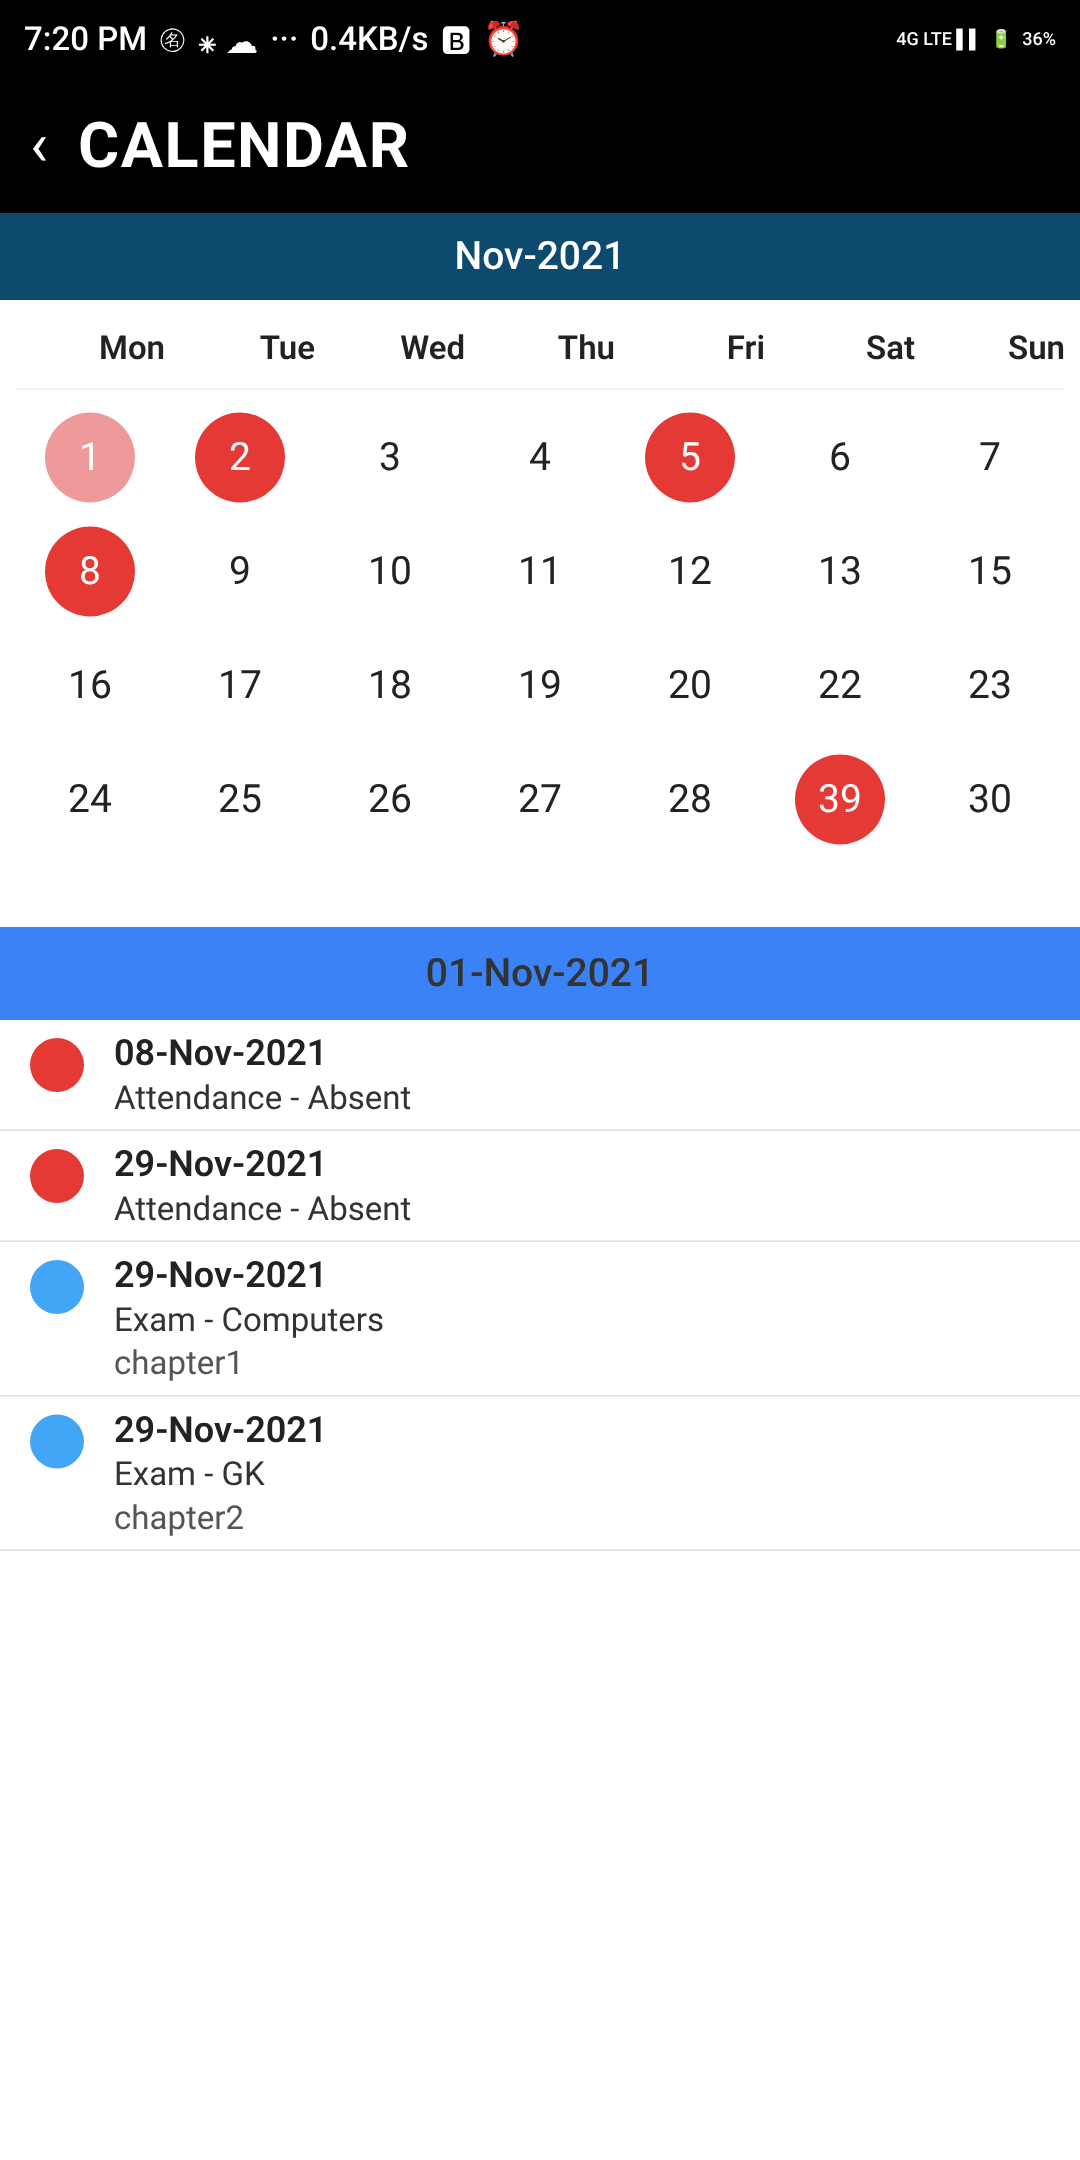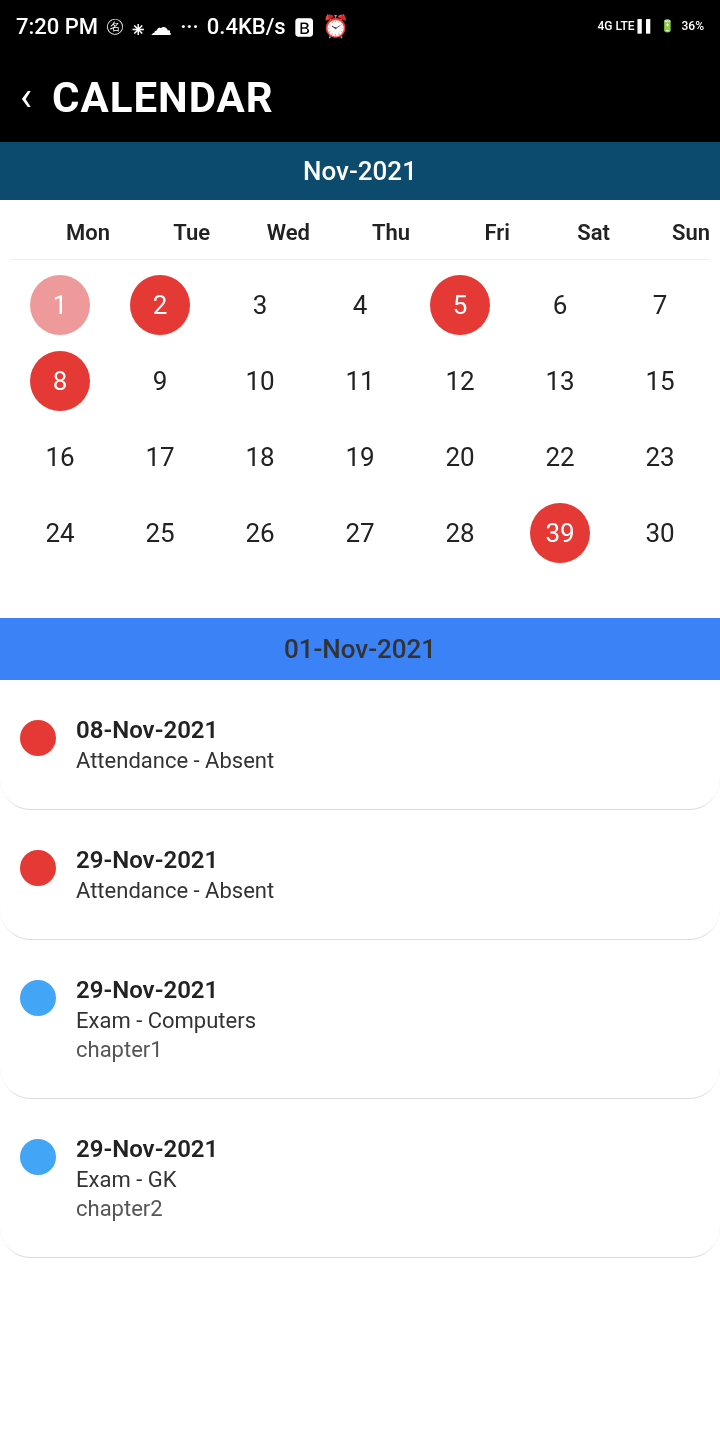--- a/index.html
+++ b/index.html
@@ -116,24 +116,23 @@
       padding: 16px 0;
       font-size: 26px;
       color: #333;
       font-weight: 500;
       margin-top: 30px;
     }
 
     .event-item {
       display: flex;
       align-items: flex-start;
-      padding: 36px 20px;
+      padding: 8px 20px;
       border-bottom: 1px solid #ddd;
       gap: 20px;
-      border-radius: 31px;
     }
     .event-dot {
       width: 36px;
       height: 36px;
       border-radius: 50%;
       flex-shrink: 0;
       margin-top: 4px;
     }
     .event-dot.red { background: #e53935; }
     .event-dot.blue { background: #42a5f5; }

